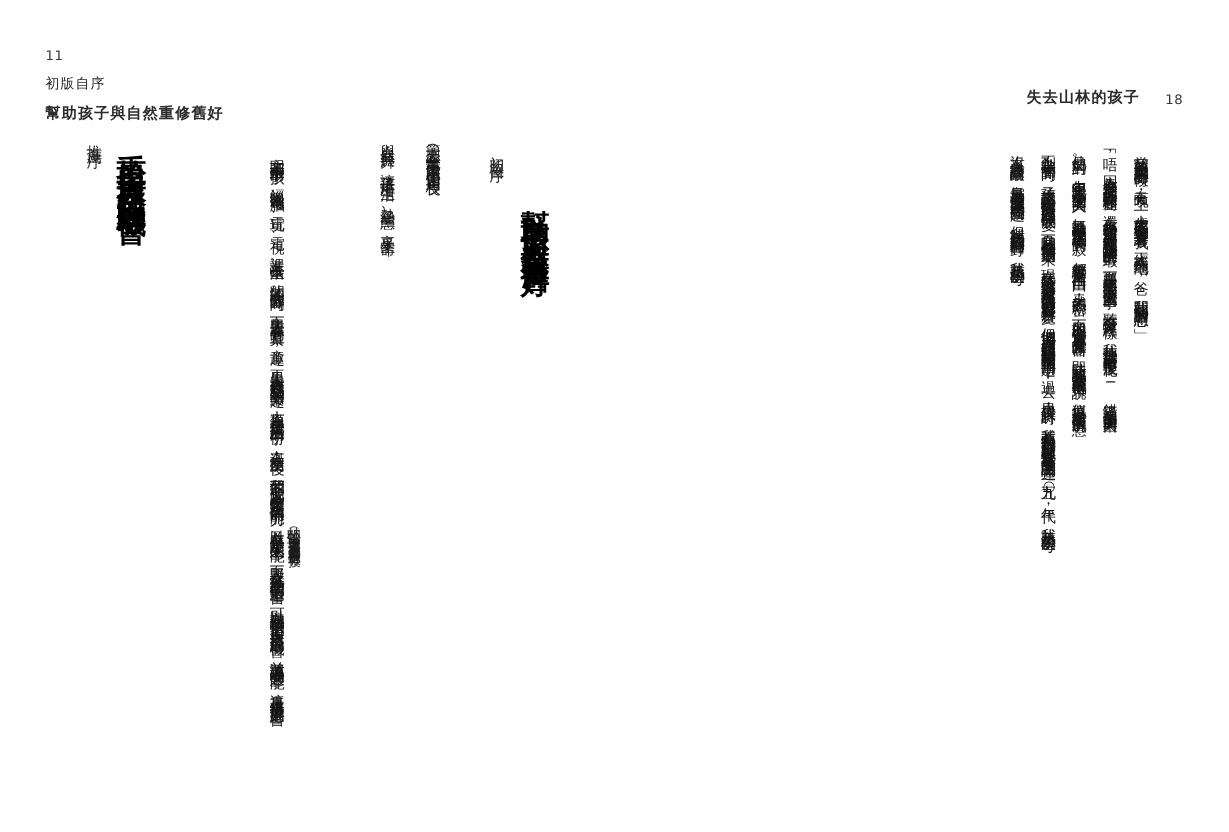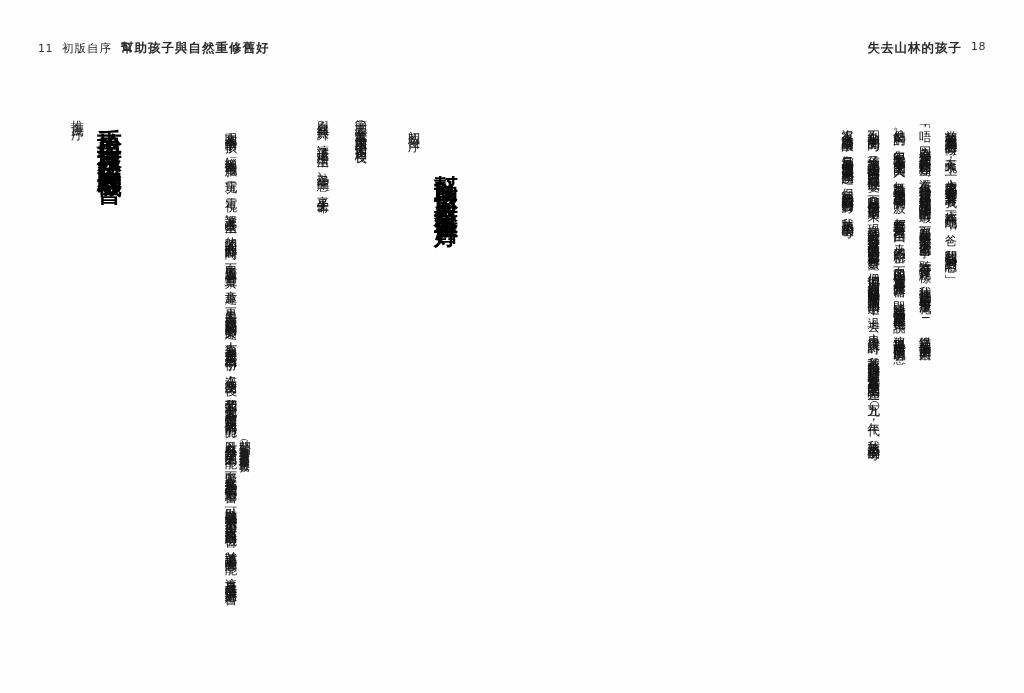--- a/index.html
+++ b/index.html
@@ -28,26 +28,28 @@
     font-size: 11.5px;
     letter-spacing: 0.5px;
     color: #2b2b2b;
     white-space: nowrap;
   }
   .runhead-left {
     left: 38px;
     display: flex;
     align-items: baseline;
     gap: 9px;
+    flex-direction: column;
   }
   .runhead-right {
     right: 38px;
     display: flex;
-    align-items: flex-start;
-    gap: 9px;
+    align-items: flex-end;
+    gap: 21px;
+    margin-top: 33px;
   }
   .folio {
     font-size: 11px;
     font-family: "DejaVu Sans", "Liberation Sans", sans-serif;
     color: #333;
   }
   .runhead-title {
     font-size: 11.5px;
   }
   .runhead-title.bold {

